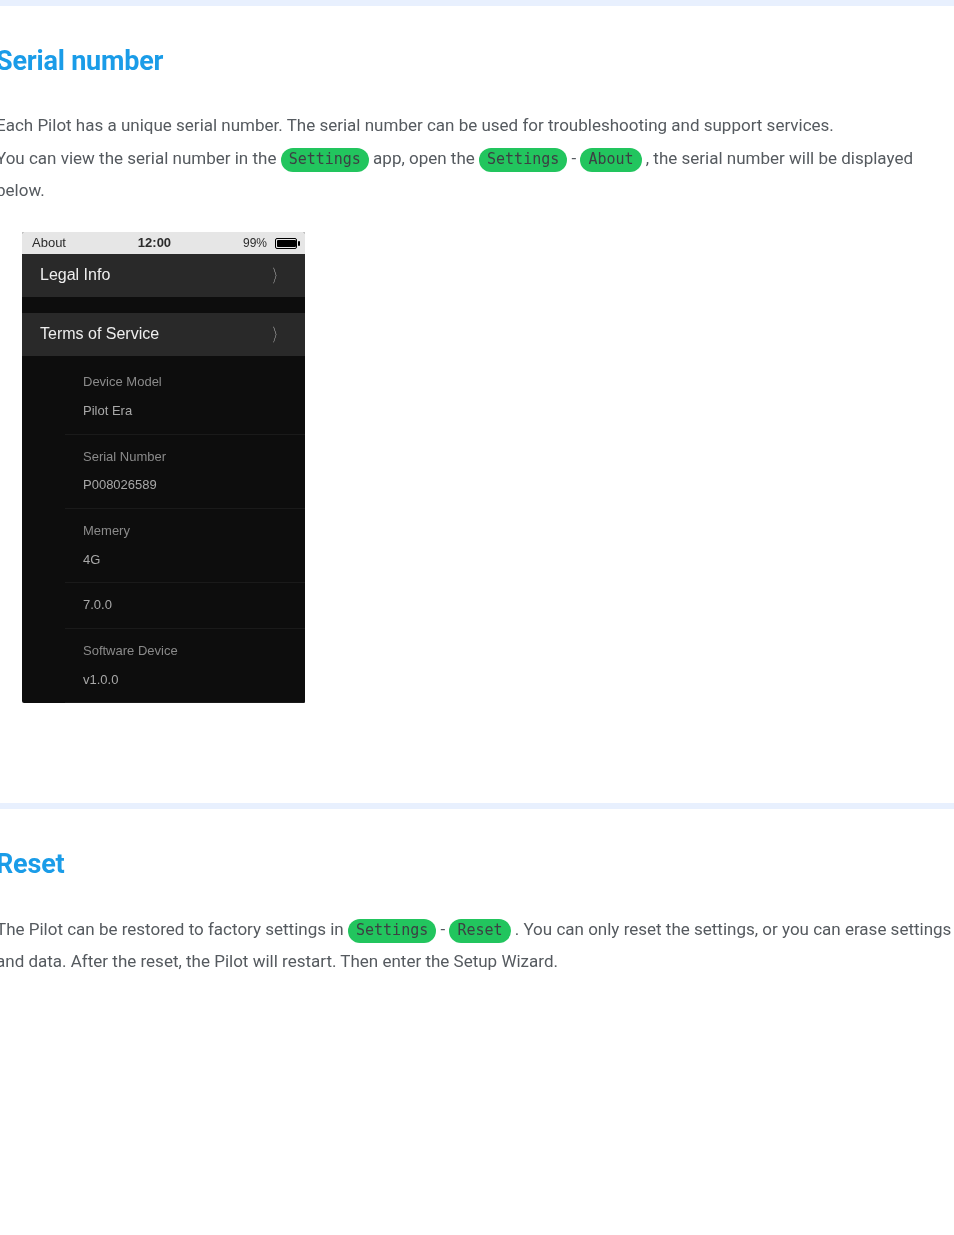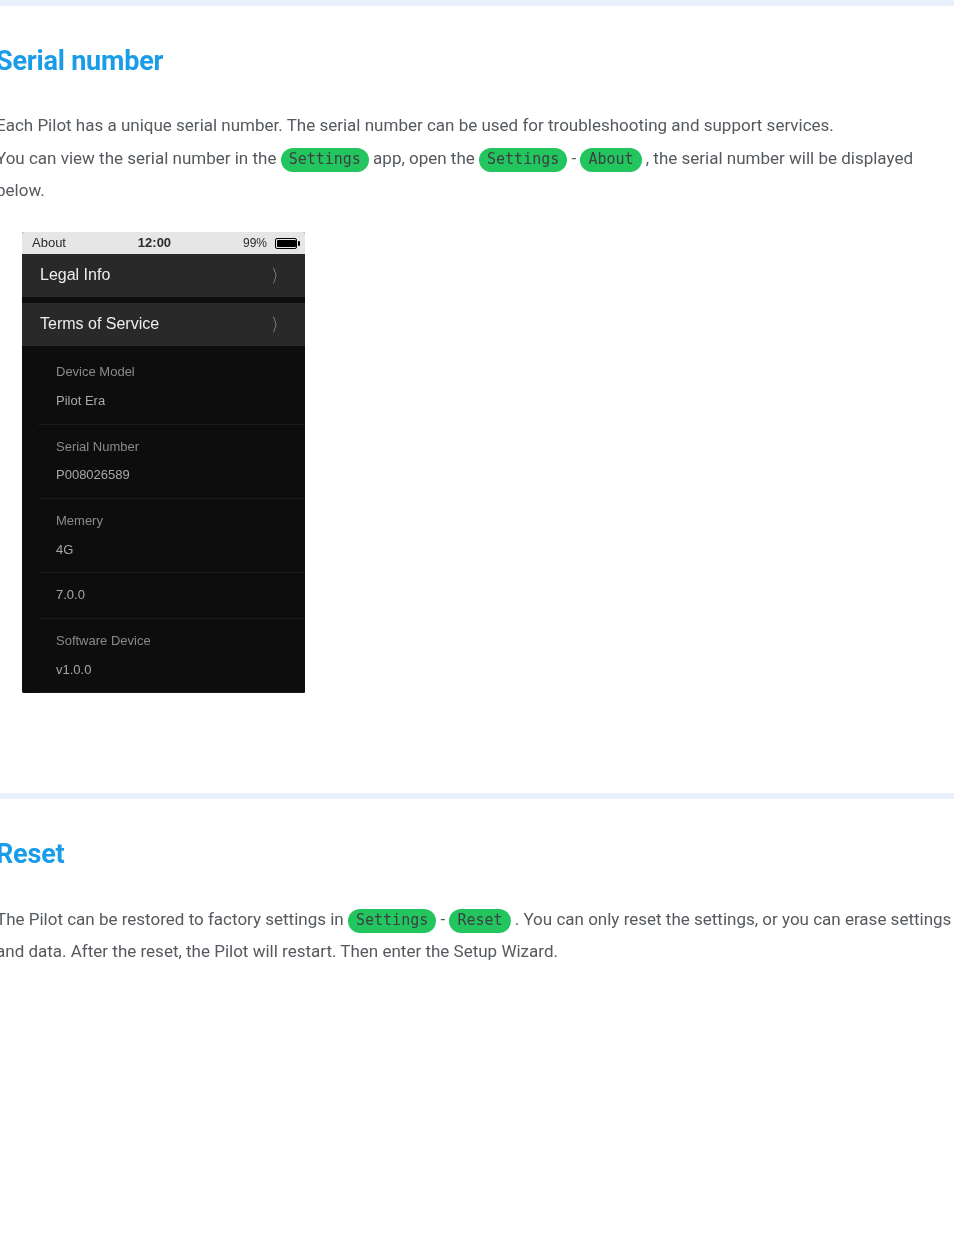--- a/index.html
+++ b/index.html
@@ -106,29 +106,30 @@
     display: flex;
     align-items: center;
     justify-content: space-between;
     padding: 0 18px;
     height: 43px;
     background: #292929;
     color: #eee;
     font-size: 16px;
     font-weight: 300;
   }
-  .menu-item + .menu-item { margin-top: 6px; }
+  .menu-item + .menu-item { margin-top: 16px; }
   .menu-chevron {
     font-size: 18px;
     color: #bbb;
     transform: scaleX(0.7);
   }
   .info-block {
     background: #0d0d0d;
-    padding: 4px 0 0 16px;
+    padding: 4px 0 0 0;
+    margin-left: 43px;
   }
   .info-row {
     padding: 10px 18px 10px 18px;
     border-bottom: 1px solid #1a1a1a;
   }
   .info-label {
     color: #8a8a8a;
     font-size: 13px;
     font-weight: 300;
     display: block;

